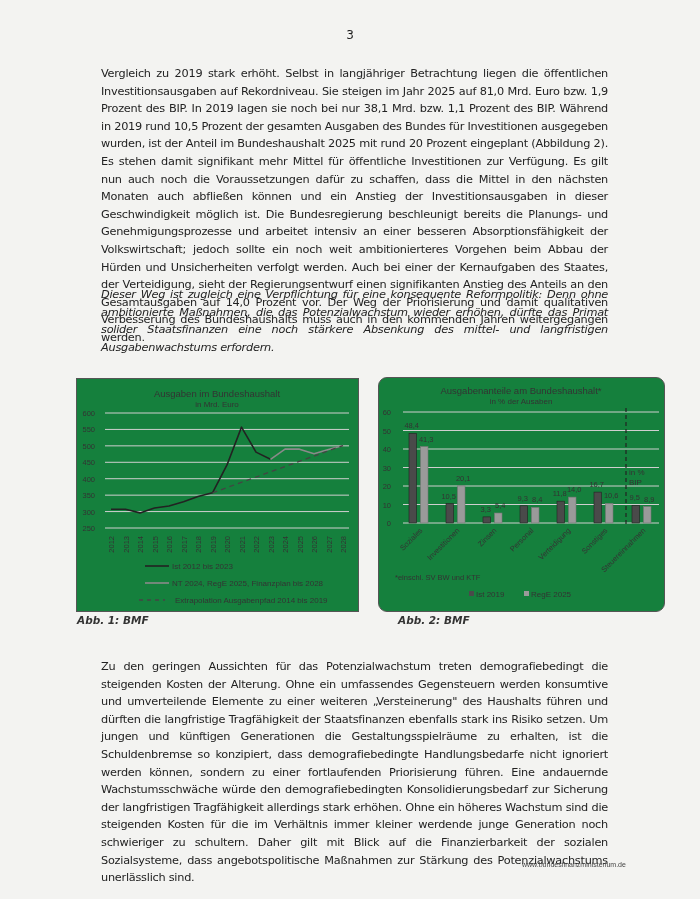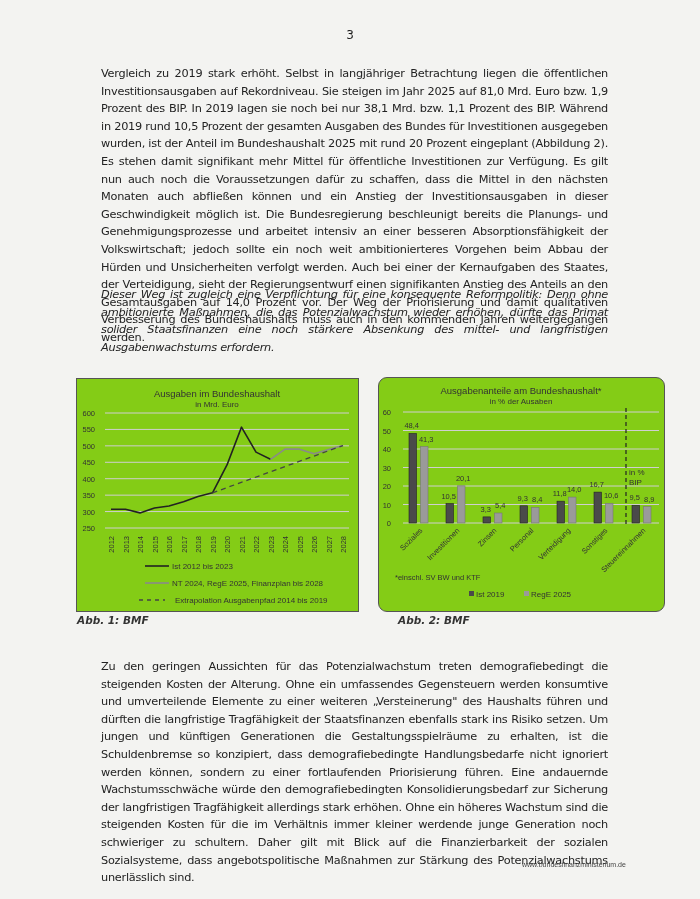--- a/index.html
+++ b/index.html
@@ -1,19 +1,19 @@
 <!DOCTYPE html>
 <html><head>
 <meta charset="utf-8">
 <style>
   html, body { margin:0; padding:0; }
   body { width:700px; height:899px; background:#f3f3f1; position:relative; overflow:hidden; font-family:"Liberation Sans", sans-serif; color:#1e1e1e; }
   .pagenum { position:absolute; top:28px; left:0; width:700px; text-align:center; font-size:12px; font-family:"DejaVu Sans", sans-serif; }
   .para { position:absolute; left:101px; width:507px; font-size:11.3px; line-height:17.6px; text-align:justify; font-family:"DejaVu Sans", sans-serif; letter-spacing:-0.25px; color:#222; }
-  .chartbox { position:absolute; border:1px solid #555; background:#84cc16; }
+  .chartbox { position:absolute; border:1px solid #555; background:#15803d; }
   .caption { position:absolute; font-style:italic; font-size:10.5px; font-family:"DejaVu Sans", sans-serif; color:#333;font-weight:bold; }
   svg text { font-family:"Liberation Sans", sans-serif; fill:#333; }
   .footer { position:absolute; left:522px; top:861px; font-size:7px; color:#444; font-family:"Liberation Sans", sans-serif; }
 </style>
 </head>
 <body>
 
 <div class="pagenum">3</div>
 
 <div class="para" style="top:65px;">Vergleich zu 2019 stark erhöht. Selbst in langjähriger Betrachtung liegen die öffentlichen Investitionsausgaben auf Rekordniveau. Sie steigen im Jahr 2025 auf 81,0 Mrd. Euro bzw. 1,9 Prozent des BIP. In 2019 lagen sie noch bei nur 38,1 Mrd. bzw. 1,1 Prozent des BIP. Während in 2019 rund 10,5 Prozent der gesamten Ausgaben des Bundes für Investitionen ausgegeben wurden, ist der Anteil im Bundeshaushalt 2025 mit rund 20 Prozent eingeplant (Abbildung 2). Es stehen damit signifikant mehr Mittel für öffentliche Investitionen zur Verfügung. Es gilt nun auch noch die Voraussetzungen dafür zu schaffen, dass die Mittel in den nächsten Monaten auch abfließen können und ein Anstieg der Investitionsausgaben in dieser Geschwindigkeit möglich ist. Die Bundesregierung beschleunigt bereits die Planungs- und Genehmigungsprozesse und arbeitet intensiv an einer besseren Absorptionsfähigkeit der Volkswirtschaft; jedoch sollte ein noch weit ambitionierteres Vorgehen beim Abbau der Hürden und Unsicherheiten verfolgt werden. Auch bei einer der Kernaufgaben des Staates, der Verteidigung, sieht der Regierungsentwurf einen signifikanten Anstieg des Anteils an den Gesamtausgaben auf 14,0 Prozent vor. Der Weg der Priorisierung und damit qualitativen Verbesserung des Bundeshaushalts muss auch in den kommenden Jahren weitergegangen werden.</div>

